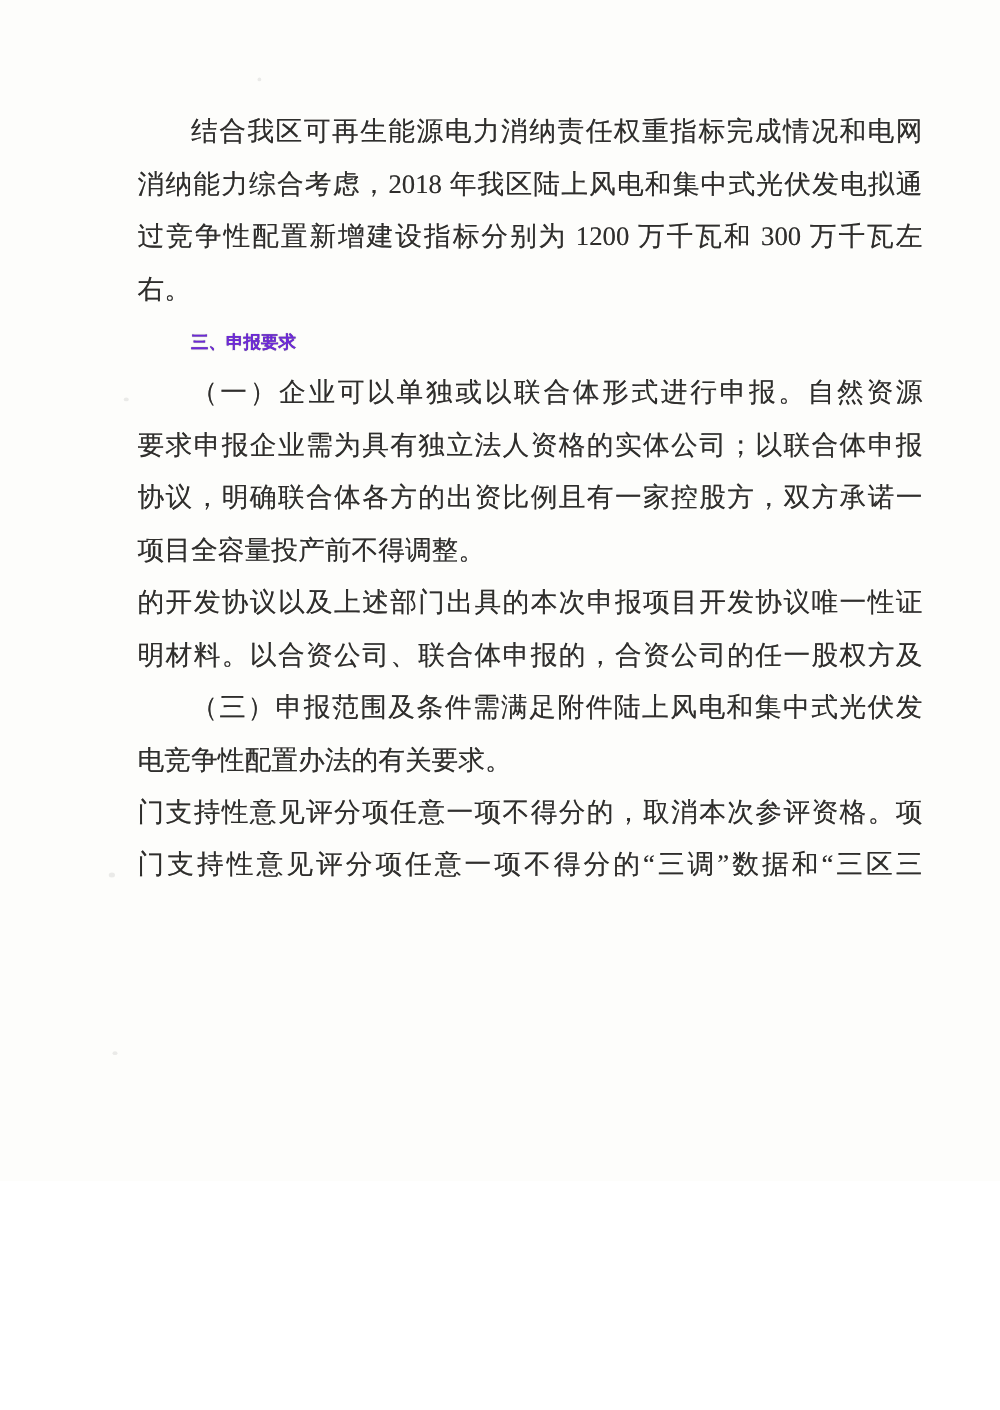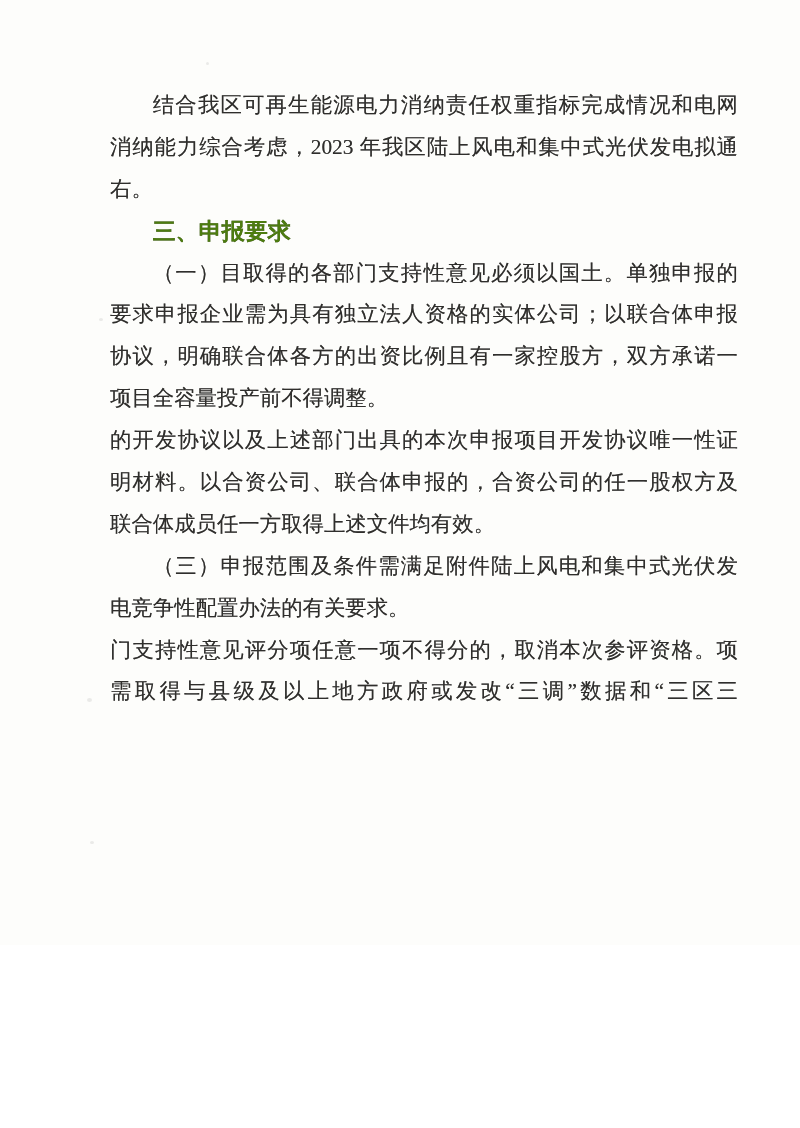--- a/index.html
+++ b/index.html
@@ -34,22 +34,22 @@
     overflow: visible;
   }
   .line.stretch {
     white-space: normal;
     text-align-last: justify;
   }
   .line.indent { text-indent: 42.8px; }
   .block.heading .line {
     font-family: "Liberation Sans", sans-serif;
     font-weight: bold;
-    color: #4d7c0f;
-    font-size: 23px;
+    color: #6d28d9;
+    font-size: 14px;
     text-shadow: 0 0 0.6px rgba(25,25,25,0.7);
   }
   .footer {
     position: absolute;
     left: 112px;
     top: 1030px;
     font-size: 20px;
     line-height: 26px;
     color: #3a3a3a;
     letter-spacing: 2px;
@@ -66,41 +66,41 @@
 
 <div class="page">
   <span class="speck" style="left:206px; top:62px; width:3px; height:3px;"></span>
   <span class="speck" style="left:99px; top:318px; width:4px; height:3px;"></span>
   <span class="speck" style="left:87px; top:698px; width:5px; height:4px;"></span>
   <span class="speck" style="left:90px; top:841px; width:4px; height:3px;"></span>
 
   <div class="content" id="doc-body">
       <div class="block paragraph">
         <div class="line indent stretch">结合我区可再生能源电力消纳责任权重指标完成情况和电网</div>
-        <div class="line stretch">消纳能力综合考虑，2023 年我区陆上风电和集中式光伏发电拟通</div>
+        <div class="line stretch">消纳能力综合考虑，2018 年我区陆上风电和集中式光伏发电拟通</div>
+        <div class="line stretch">过竞争性配置新增建设指标分别为 1200 万千瓦和 300 万千瓦左</div>
         <div class="line">右。</div>
       </div>
       <div class="block heading">
         <div class="line indent">三、申报要求</div>
       </div>
       <div class="block paragraph">
-        <div class="line indent stretch">（一）目取得的各部门支持性意见必须以国土。单独申报的</div>
+        <div class="line indent stretch">（一）企业可以单独或以联合体形式进行申报。自然资源</div>
         <div class="line stretch">要求申报企业需为具有独立法人资格的实体公司；以联合体申报</div>
         <div class="line stretch">协议，明确联合体各方的出资比例且有一家控股方，双方承诺一</div>
         <div class="line">项目全容量投产前不得调整。</div>
       </div>
       <div class="block paragraph">
         <div class="line stretch">的开发协议以及上述部门出具的本次申报项目开发协议唯一性证</div>
         <div class="line stretch">明材料。以合资公司、联合体申报的，合资公司的任一股权方及</div>
-        <div class="line">联合体成员任一方取得上述文件均有效。</div>
       </div>
       <div class="block paragraph">
         <div class="line indent stretch">（三）申报范围及条件需满足附件陆上风电和集中式光伏发</div>
         <div class="line">电竞争性配置办法的有关要求。</div>
       </div>
       <div class="block paragraph">
         <div class="line stretch">门支持性意见评分项任意一项不得分的，取消本次参评资格。项</div>
-        <div class="line stretch">需取得与县级及以上地方政府或发改“三调”数据和“三区三</div>
+        <div class="line stretch">门支持性意见评分项任意一项不得分的“三调”数据和“三区三</div>
       </div>
     </div>
 
   <div class="footer">－2－</div>
 </div>
 
 </body></html>

